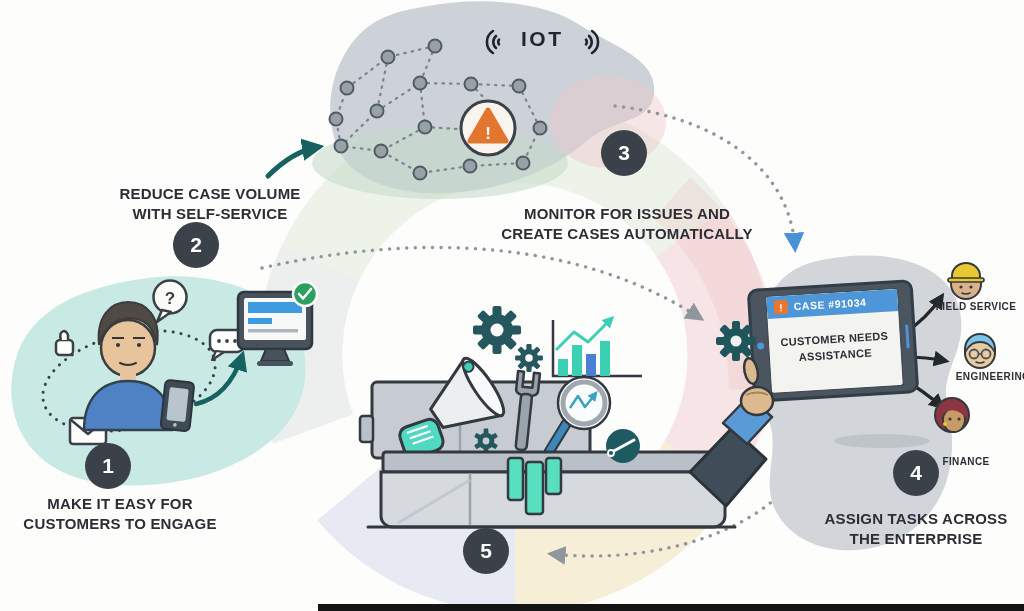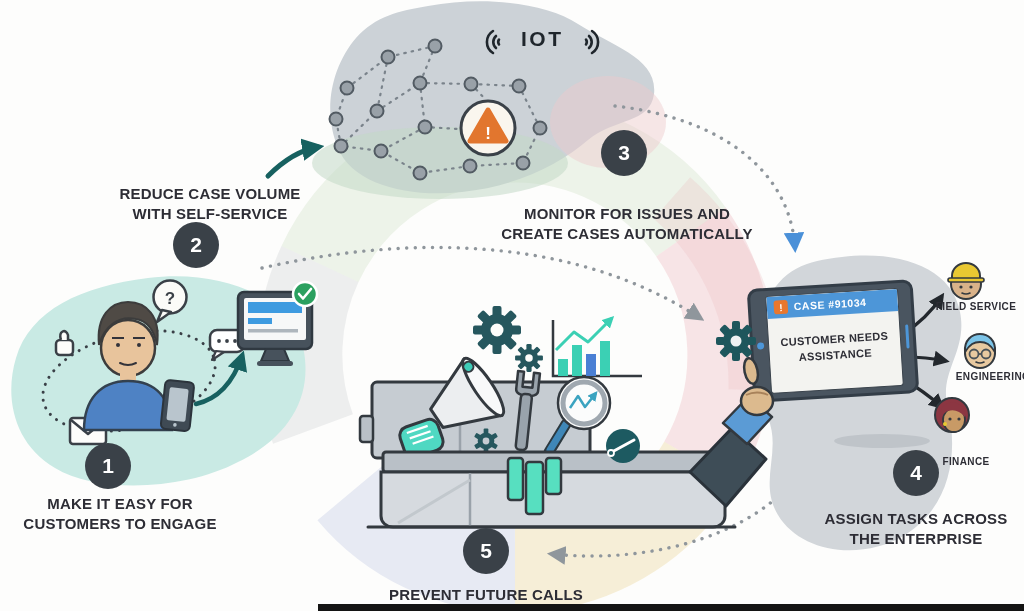--- a/index.html
+++ b/index.html
@@ -416,20 +416,19 @@
 
   <div class="step-circle" style="left:893px;top:450px;">
     <span>4</span>
   </div>
   <div class="step-label" style="left:791px;top:509px;width:250px;">ASSIGN TASKS ACROSS
 THE ENTERPRISE</div>
 
   <div class="step-circle" style="left:463px;top:528px;">
     <span>5</span>
   </div>
-  <div class="step-label" style="left:361px;top:585px;width:250px;">PREVENT FUTURE CALLS</div>
 
   <div class="dept-label" style="left:926px;top:301px;width:100px;">FIELD SERVICE</div>
   <div class="dept-label" style="left:938px;top:371px;width:110px;">ENGINEERING</div>
   <div class="dept-label" style="left:916px;top:433px;width:100px;margin-top:23px;">FINANCE</div>
 
   <div class="bottom-bar"></div>
 </div>
 
 </body></html>

